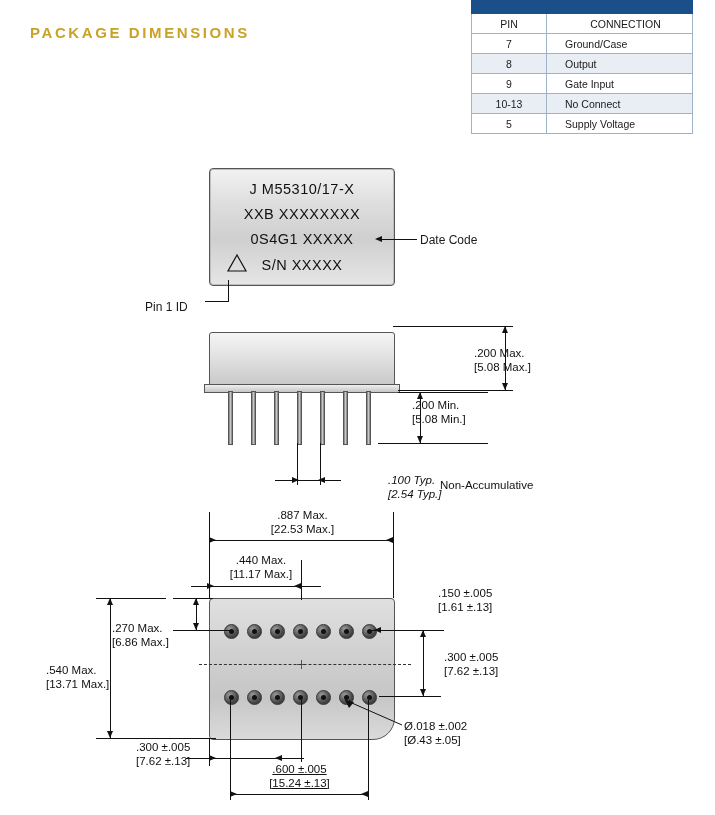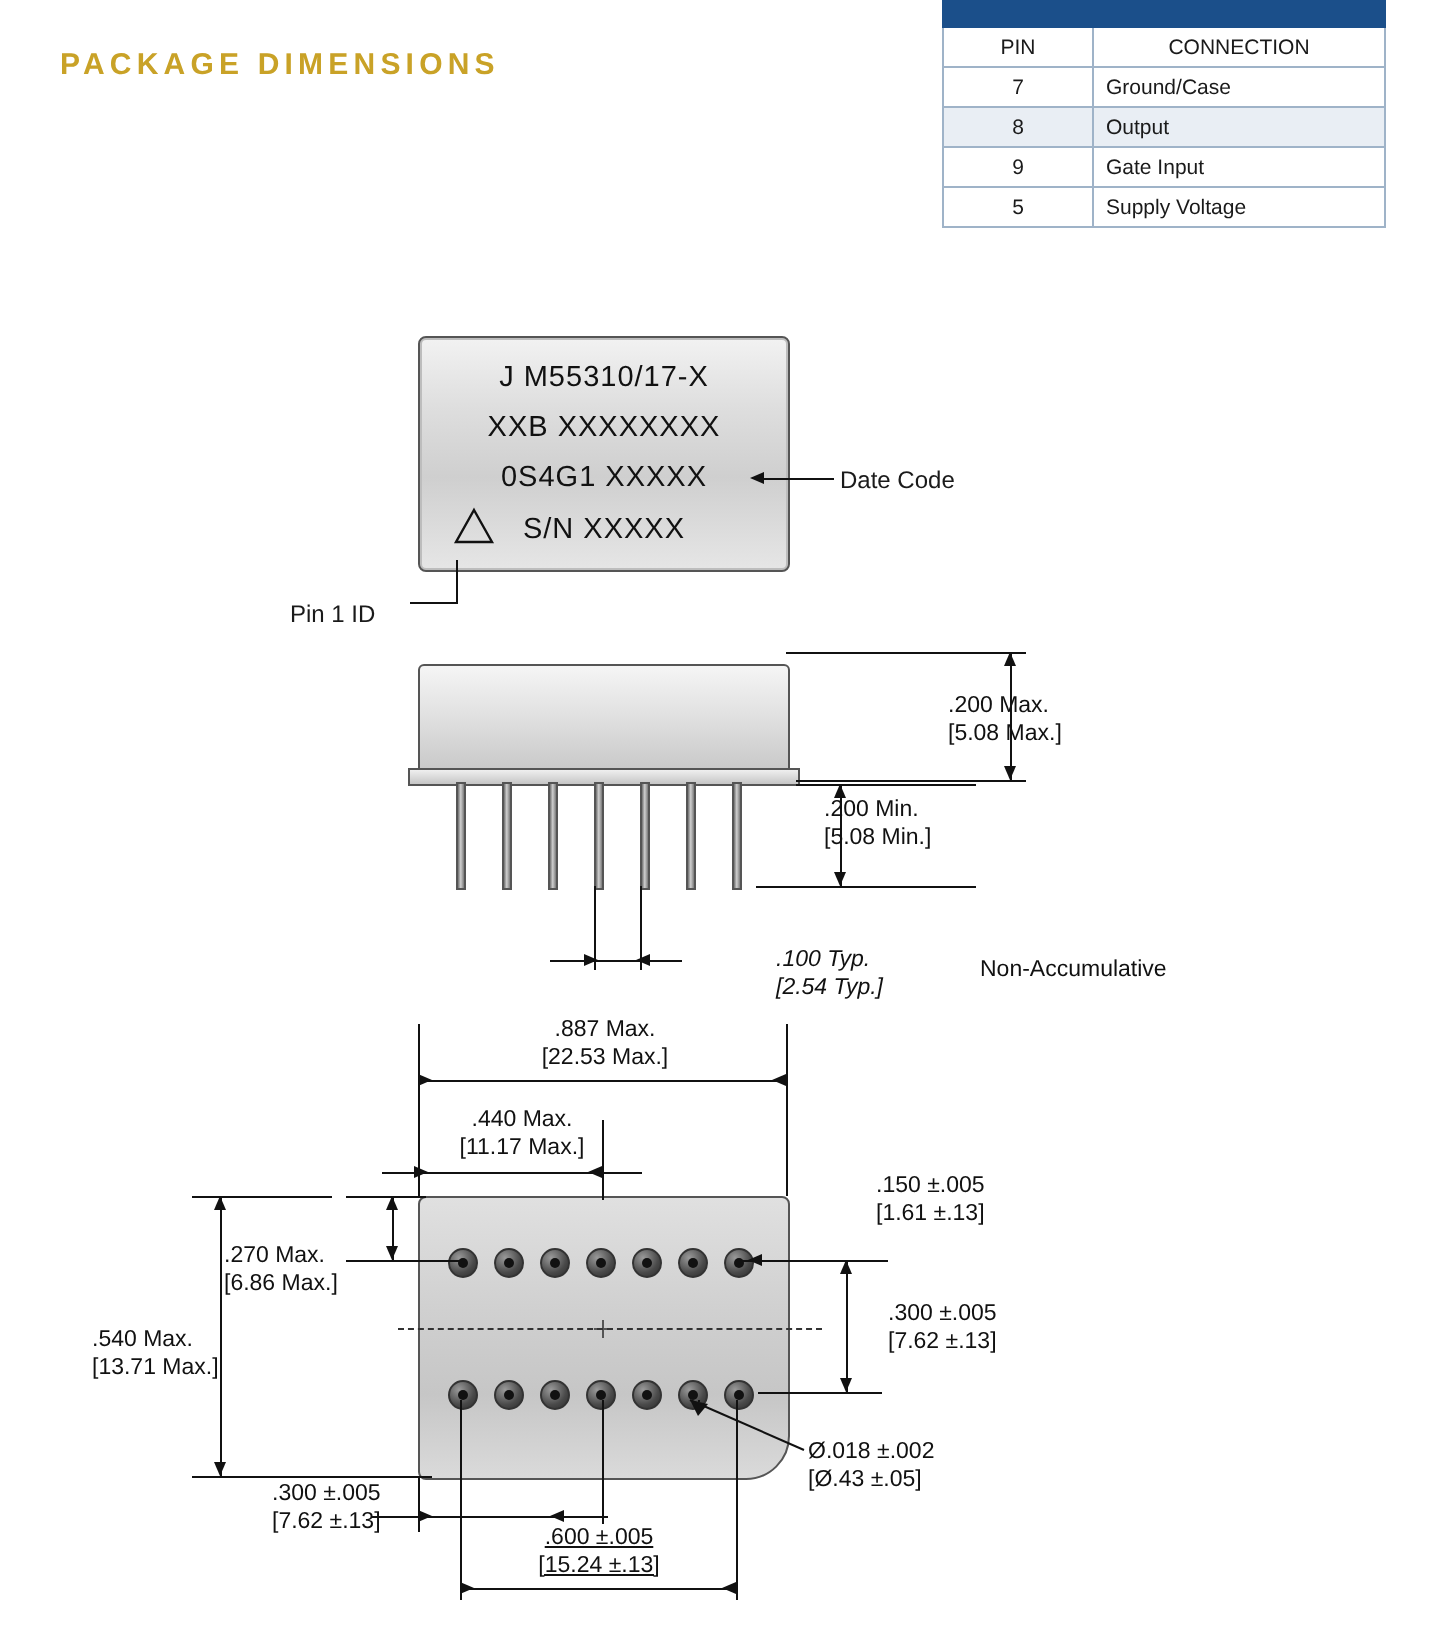--- a/index.html
+++ b/index.html
@@ -40,21 +40,21 @@
     border:1px solid #1b4f8a;
     height:12px;
     padding:0;
   }
   #pin-table .hdr td{
     background:#ffffff;
     font-weight:normal;
     text-align:center;
   }
   #pin-table .c-pin{width:62px;text-align:center;}
-  #pin-table .c-con{text-align:left;padding-left:6px;}
+  #pin-table .c-con{text-align:left;padding-left:18px;}
   #pin-table tbody tr.alt td{background:#e9eef4;}
   #pin-table tbody tr td{background:#ffffff;}
 
   
   #top-pkg{
     left:209px; top:168px;
     width:184px; height:116px;
     border:1px solid #555;
     border-radius:4px 4px 4px 4px;
     background:linear-gradient(180deg,#f2f2f2 0%, #dedede 30%, #cfcfcf 60%, #e6e6e6 100%);
@@ -153,20 +153,24 @@
       <td class="c-con">Ground/Case</td>
     </tr>
     <tr class="alt">
       <td class="c-pin">8</td>
       <td class="c-con">Output</td>
     </tr>
     <tr>
       <td class="c-pin">9</td>
       <td class="c-con">Gate Input</td>
     </tr>
+    <tr class="alt">
+      <td class="c-pin">10-13</td>
+      <td class="c-con">No Connect</td>
+    </tr>
     <tr>
       <td class="c-pin">5</td>
       <td class="c-con">Supply Voltage</td>
     </tr>
   </tbody>
 </table>
 
 <div class="abs" id="top-pkg">
   <div class="mark-line" id="mark1">J M55310/17-X</div>
   <div class="mark-line" id="mark2">XXB XXXXXXXX</div>
@@ -219,21 +223,21 @@
 
 <div class="ext v abs" style="left:297px;top:443px;height:42px;"></div>
 <div class="ext v abs" style="left:320px;top:443px;height:42px;"></div>
 <div class="dimline h abs" style="left:275px;top:480px;width:66px;"></div>
 <div class="arrow arr-r abs" style="left:292px;top:476.5px;"></div>
 <div class="arrow arr-l abs" style="left:318px;top:476.5px;"></div>
 <div class="dimtxt abs" style="left:388px;top:473px;font-style:italic;">
   <span>.100 Typ.</span><br>
   <span>[2.54 Typ.]</span>
 </div>
-<div class="dimtxt abs" style="left:490px;top:478px;">Non-Accumulative</div>
+<div class="dimtxt abs" style="left:440px;top:478px;">Non-Accumulative</div>
 
 <div class="abs" id="bot-pkg"></div>
 
 <div class="abs" style="left:297px;top:664px;width:9px;height:1px;background:#555;"></div>
 <div class="abs" style="left:301px;top:660px;width:1px;height:9px;background:#555;"></div>
 
 <div class="dash abs" style="left:199px;top:664px;width:212px;"></div>
 
 <div class="pad abs" style="left:224px;top:624px;"></div>
 <div class="pad abs" style="left:247px;top:624px;"></div>

